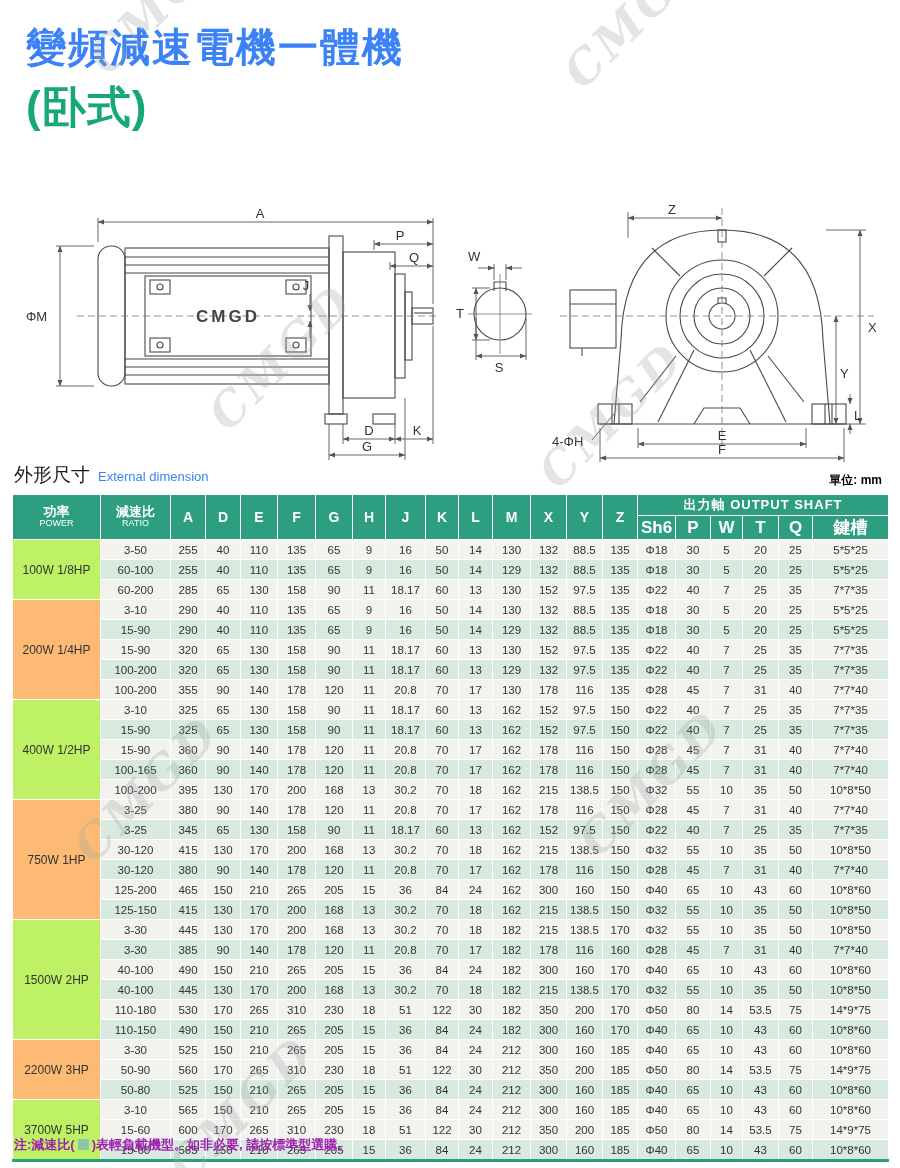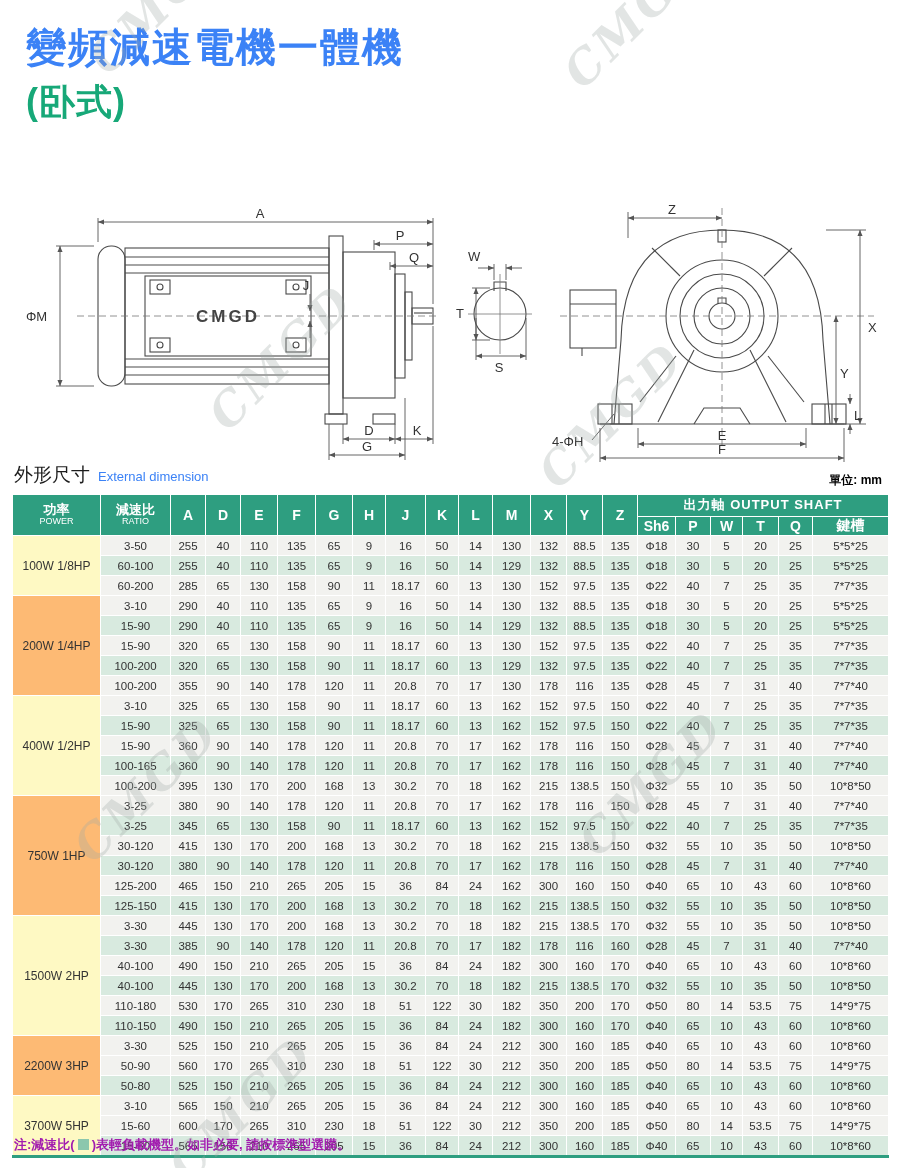--- a/index.html
+++ b/index.html
@@ -1,46 +1,46 @@
 <!DOCTYPE html>
 <html><head>
 <meta charset="utf-8">
 <style>
   html,body{margin:0;padding:0;background:#fff;}
   #page{position:relative;width:900px;height:1168px;background:#fff;overflow:hidden;
         font-family:"Liberation Sans", sans-serif;color:#333;}
   
   .title{position:absolute;left:26px;top:20px;font-size:40px;font-weight:bold;color:#3b82f6;letter-spacing:2px;}
-  .subtitle{position:absolute;left:26px;top:78px;font-size:36px;font-weight:bold;color:#17a878;letter-spacing:1px;}
+  .subtitle{position:absolute;left:26px;top:78px;font-size:44px;font-weight:bold;color:#17a878;letter-spacing:1px;}
   
   .wm{position:absolute;font-family:"DejaVu Serif", serif;font-style:italic;font-weight:bold;
       font-size:46px;color:rgba(160,170,165,0.30);transform:rotate(-45deg);pointer-events:none;z-index:6;letter-spacing:4px;}
   
   .sec{position:absolute;left:14px;top:462px;font-size:19px;color:#1c1c1c;}
   .sec .en{font-size:13px;color:#3b82f6;margin-left:8px;}
   .unit{position:absolute;right:18px;top:472px;font-size:12px;font-weight:bold;color:#000000;}
   
   .drawL{position:absolute;left:22px;top:206px;}
   .drawR{position:absolute;left:442px;top:198px;}
   svg text{font-family:"Liberation Sans", sans-serif;font-size:13px;fill:#333;}
   svg .brand{font-size:17px;letter-spacing:3px;fill:#444;font-weight:bold;}
   
   .tblwrap{position:absolute;left:12px;top:494px;z-index:2;}
   table{border-collapse:collapse;table-layout:fixed;width:876px;}
   th,td{border:1px solid #ffffff;text-align:center;padding:0;overflow:hidden;white-space:nowrap;}
   thead th{background:#2e9e80;color:#fff;font-weight:bold;}
   th.dimh{font-size:14px;height:40px;}
   th.grp{font-size:13px;height:20px;letter-spacing:1px;}
-  th.sub{font-size:14px;height:18px;margin-top:24px;}
+  th.sub{font-size:17px;height:18px;margin-top:24px;}
   th.bil{font-size:13px;line-height:1.05;}
   th.bil .en{font-size:9px;font-weight:normal;display:block;}
   tbody td{height:19px;font-size:11.5px;color:#333;}
   td.std{background:#f2f2ef;}
   td.light{background:#d8eadf;}
-  td.plight{background:#fef9c3;font-size:12px;}
+  td.plight{background:#bef264;font-size:12px;}
   td.pdark{background:#fdba74;font-size:12px;}
   table{border-bottom:3px solid #2e9e80;}
   
   .note{position:absolute;left:14px;top:1136px;font-size:13px;font-weight:bold;color:#a21caf;z-index:2;}
   .note .sq{display:inline-block;width:11px;height:11px;background:#8cc7ad;vertical-align:-1px;margin:0 3px;}
 </style>
 </head>
 <body>
 
 <div id="page">

